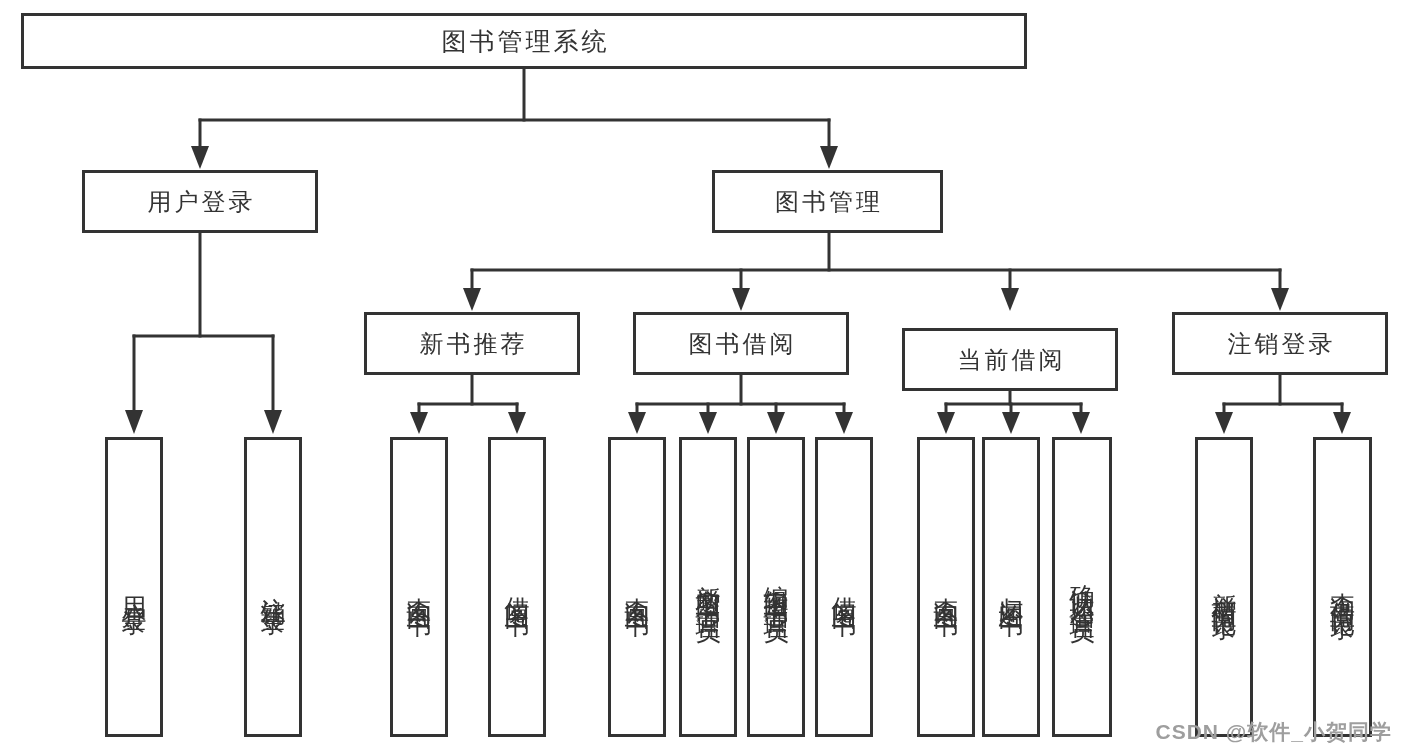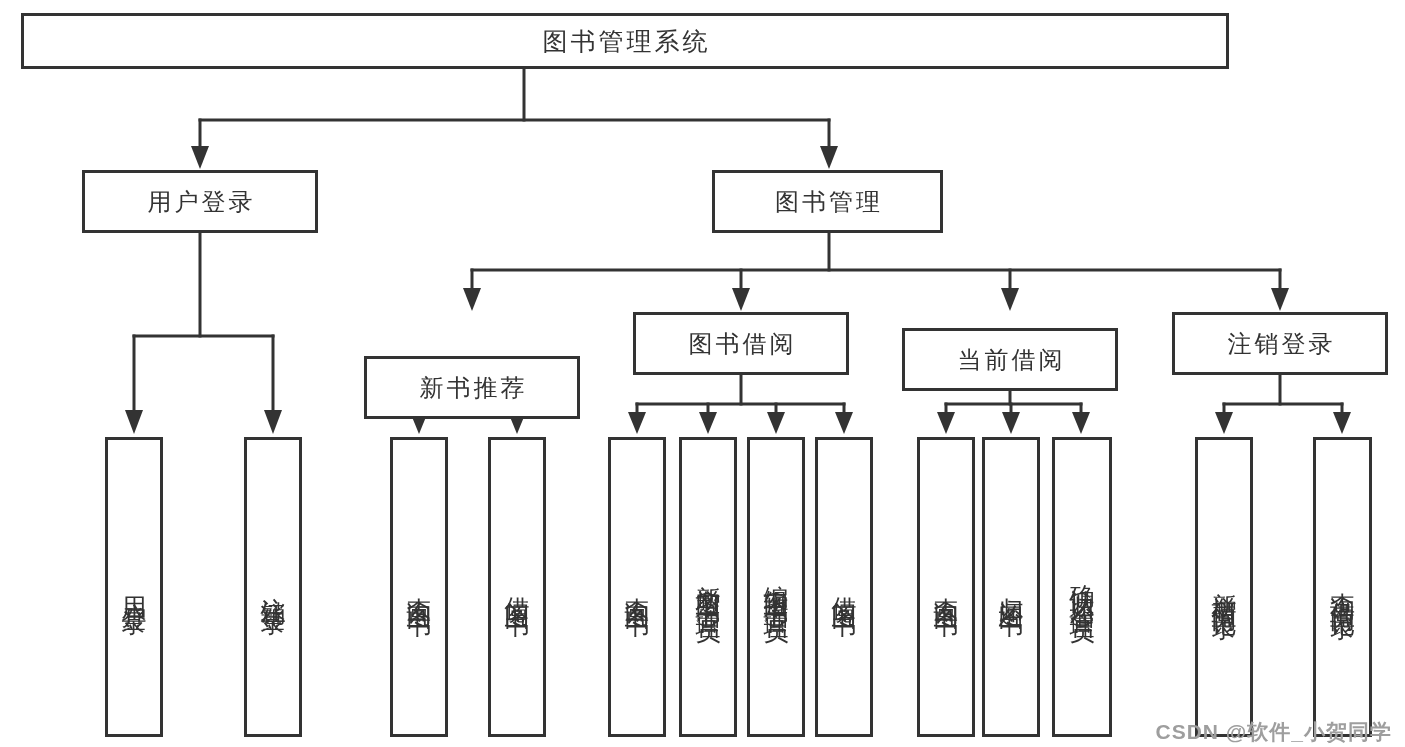--- a/index.html
+++ b/index.html
@@ -91,26 +91,26 @@
     <line x1="1011" y1="402.5" x2="1011" y2="414"></line>
       <polygon points="1002,412 1020,412 1011,434"></polygon>
     <line x1="1081" y1="402.5" x2="1081" y2="414"></line>
       <polygon points="1072,412 1090,412 1081,434"></polygon>
     <line x1="1224" y1="402.5" x2="1224" y2="414"></line>
       <polygon points="1215,412 1233,412 1224,434"></polygon>
     <line x1="1342" y1="402.5" x2="1342" y2="414"></line>
       <polygon points="1333,412 1351,412 1342,434"></polygon>
   </svg>
 
-  <div class="node hbox root" style="left:21px;top:13px;width:1208px;height:56px;">图书管理系统</div>
+  <div class="node hbox root" style="left:21px;top:13px;width:1006px;height:56px;">图书管理系统</div>
 
   <div class="node hbox" style="left:82px;top:170px;width:236px;height:63px;">用户登录</div>
   <div class="node hbox" style="left:712px;top:170px;width:231px;height:63px;">图书管理</div>
 
-  <div class="node hbox" style="left:364px;top:312px;width:216px;height:63px;margin-top:44px;">新书推荐</div>
+  <div class="node hbox" style="left:364px;top:312px;width:216px;height:63px;">新书推荐</div>
   <div class="node hbox" style="left:633px;top:312px;width:216px;height:63px;">图书借阅</div>
   <div class="node hbox" style="left:902px;top:312px;width:216px;height:63px;margin-top:16px;">当前借阅</div>
   <div class="node hbox" style="left:1172px;top:312px;width:216px;height:63px;">注销登录</div>
 
   <div class="node vbox" style="left:105px;top:437px;width:58px;height:300px;">用户登录</div>
   <div class="node vbox" style="left:244px;top:437px;width:58px;height:300px;">注销登录</div>
 
   <div class="node vbox" style="left:390px;top:437px;width:58px;height:300px;">查询图书</div>
   <div class="node vbox" style="left:488px;top:437px;width:58px;height:300px;">借阅图书</div>
 

